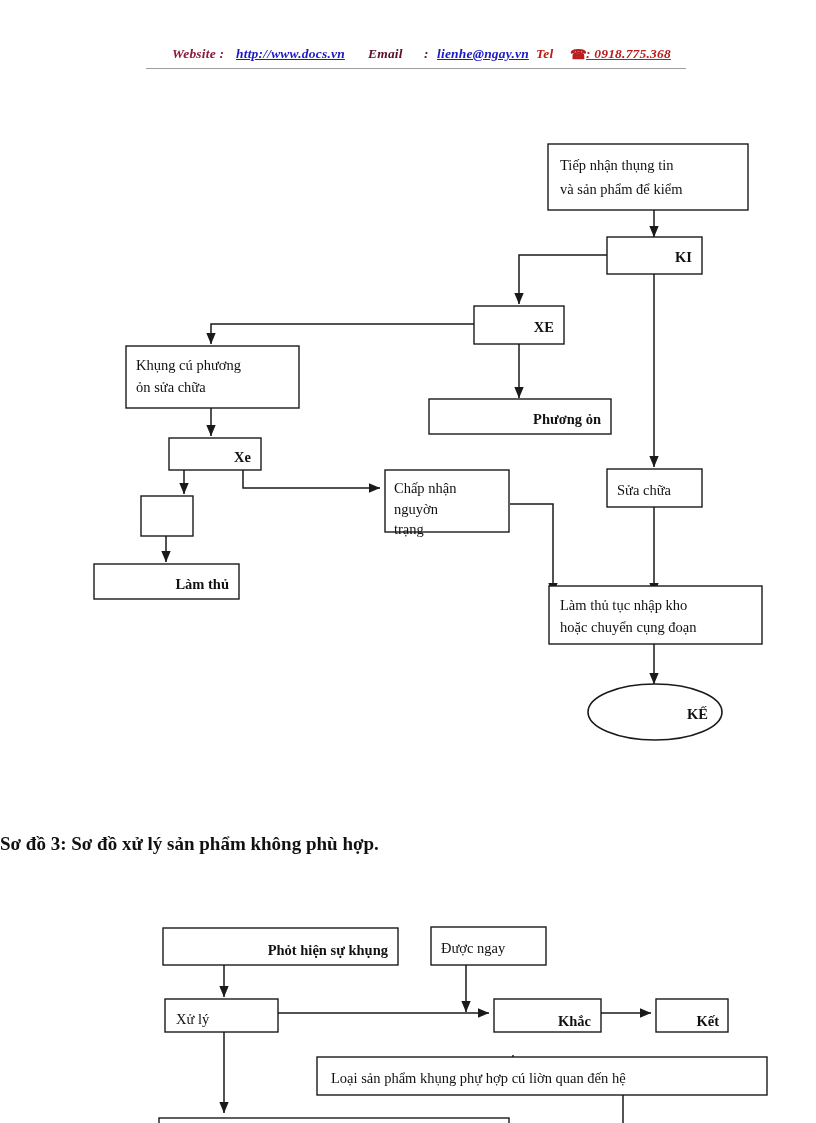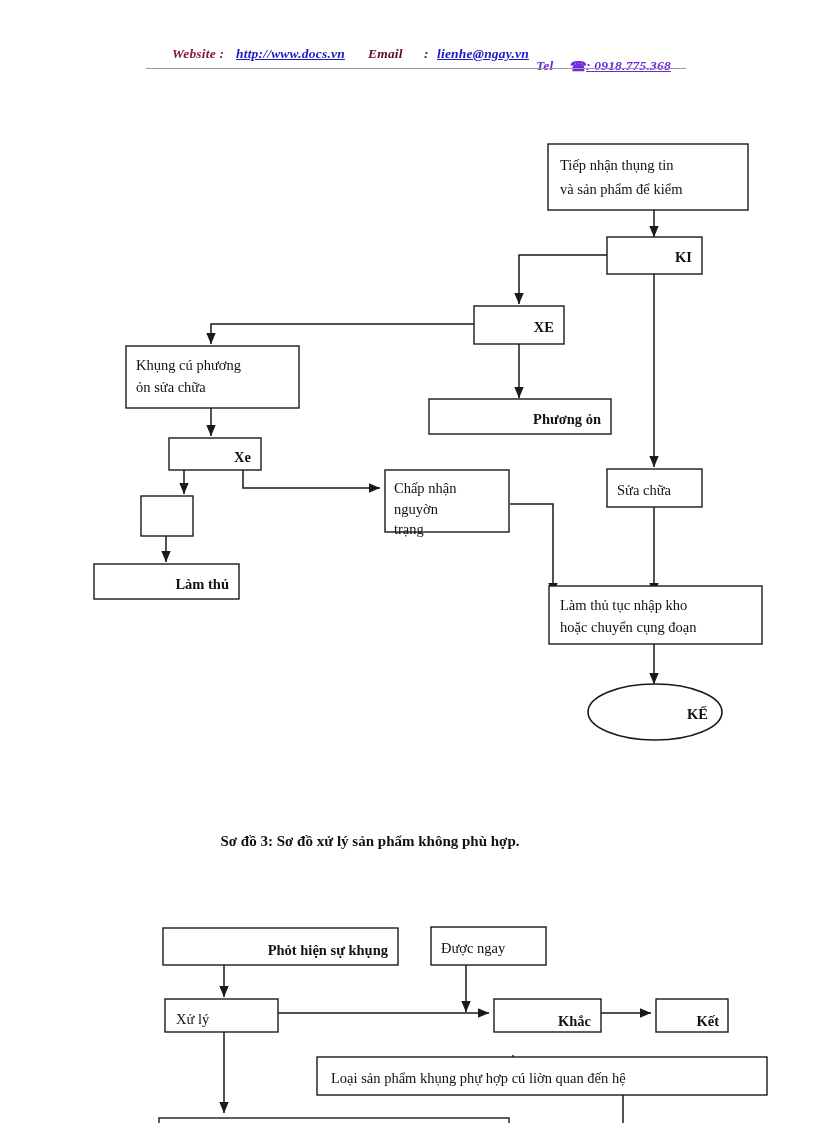--- a/index.html
+++ b/index.html
@@ -36,21 +36,21 @@
     top: 46px;
     font-family: "Liberation Serif", serif;
     font-style: italic;
     font-weight: bold;
     font-size: 13.5px;
     white-space: nowrap;
     letter-spacing: 0.2px;
   }
   .hdr-maroon { color: #8b1a3a; }
   .hdr-blue   { color: #1b19c4; text-decoration: underline; }
-  .hdr-red    { color: #6d28d9; margin-top: 12px; }
+  .hdr-red    { color: #b91c1c; }
   .hdr-dark   { color: #5c0f28; }
 
   #hdr-website-label { left: 172px; }
   #hdr-website-url   { left: 236px; }
   #hdr-email-label   { left: 368px; }
   #hdr-email-colon   { left: 424px; }
   #hdr-email-addr    { left: 437px; }
   #hdr-tel-label     { left: 536px; }
   #hdr-tel-icon      { left: 570px; font-style: normal; }
   #hdr-tel-number    { left: 586px; text-decoration: underline; }
@@ -89,24 +89,24 @@
     font-weight: bold;
     fill: #111111;
   }
 
   
   #diagram-caption {
     position: absolute;
     left: 0;
     top: 833px;
     width: 740px;
-    text-align: center;
+    text-align: left;
     font-family: "Liberation Serif", serif;
     font-weight: bold;
-    font-size: 15px;
+    font-size: 19px;
     color: #111111;
   }
 </style>
 </head>
 <body>
 
 <div id="doc-header">
   <span class="hdr-text hdr-maroon" id="hdr-website-label">Website :</span>
   <span class="hdr-text hdr-blue" id="hdr-website-url">http://www.docs.vn</span>
   <span class="hdr-text hdr-dark" id="hdr-email-label">Email</span>

